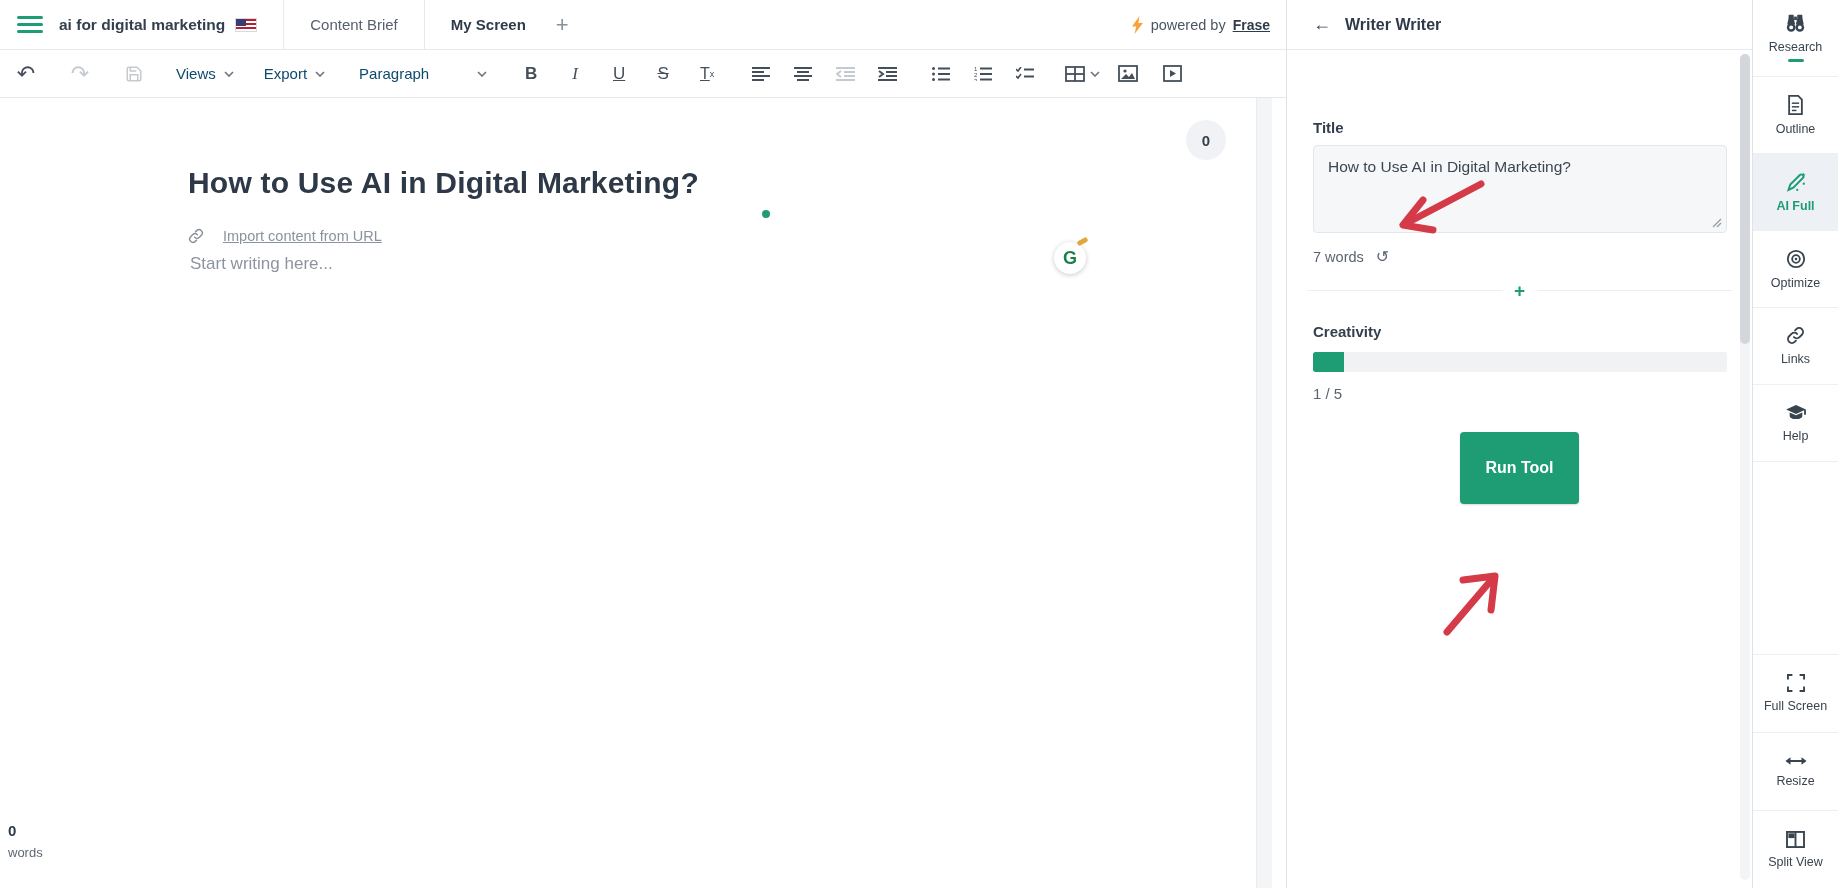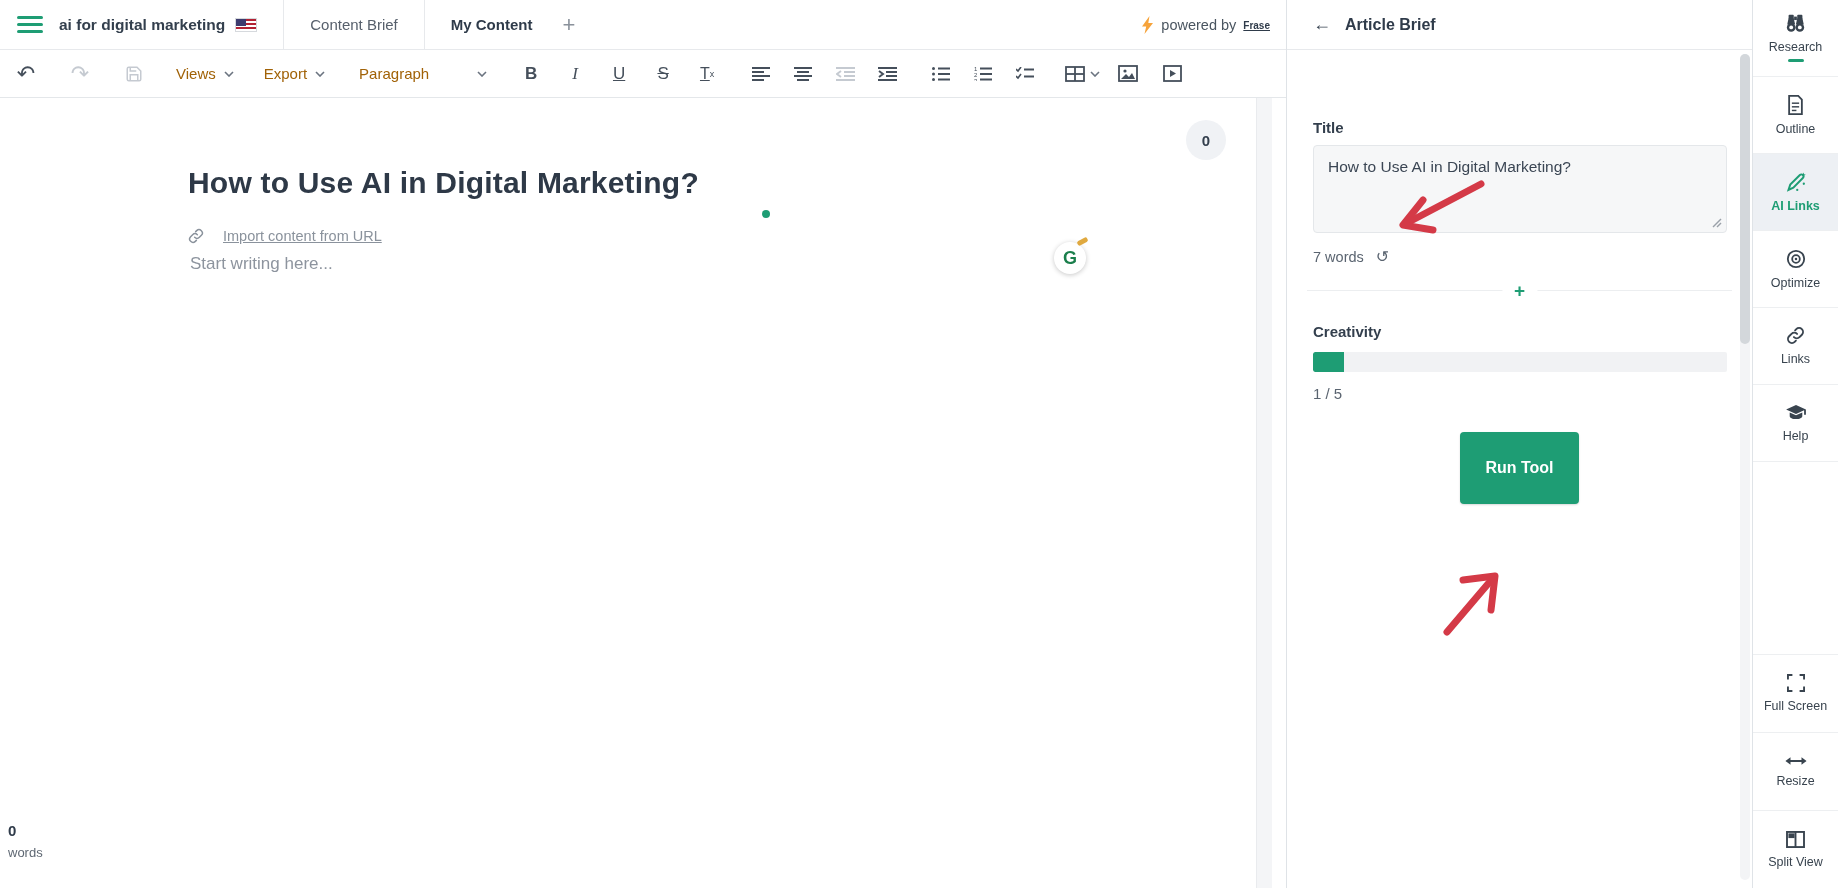--- a/index.html
+++ b/index.html
@@ -19,30 +19,30 @@
   .flag { width:22px; height:14px; margin-left:10px; position:relative; flex:none;
     background:repeating-linear-gradient(180deg,#b22234 0 2px,#fff 2px 4px);
     border:1px solid #d6d9dd; }
   .flag .canton { position:absolute; left:0; top:0; width:10px; height:7px; background:#3c3b6e; }
   .tab-sep { width:1px; height:50px; background:#e7e9ec; margin-left:26px; }
   .tab { margin-left:26px; font-size:15px; color:#57606c; cursor:pointer; white-space:nowrap; }
   .tab.active { font-weight:700; color:#2f3b4a; }
   .new-tab { margin-left:30px; font-size:22px; color:#8a919b; cursor:pointer; line-height:1; }
   .powered { position:absolute; right:16px; top:0; height:50px; display:flex; align-items:center; gap:7px; }
   .powered .txt { font-size:14.5px; color:#4a5560; }
-  .powered .brand { font-size:10px; font-weight:700; color:#2f3b4a; text-decoration:underline; cursor:pointer; }
+  .powered .brand { font-size:14px; font-weight:700; color:#2f3b4a; text-decoration:underline; cursor:pointer; }
 
   .toolbar { position:absolute; left:0; top:50px; width:1286px; height:48px;
     border-bottom:1px solid #e4e7ea; display:flex; align-items:center; background:#fff; }
   .tbtn { height:34px; min-width:32px; display:flex; align-items:center; justify-content:center;
     color:#454f5b; cursor:pointer; border-radius:3px; font-size:17px; }
   .tbtn.disabled { color:#c5cad1; cursor:default; }
   .tbtn svg { display:block; }
   .glyph { font-size:22px; line-height:1; }
-  .dd { display:flex; align-items:center; gap:8px; font-size:15px; color:#a16207; cursor:pointer; }
+  .dd { display:flex; align-items:center; gap:8px; font-size:15px; color:#0c4a6e; cursor:pointer; }
   .chev { display:block; }
   .fmt { font-size:17px; font-weight:400; width:30px; }
   .fmt.b { font-weight:700; }
   .fmt.i { font-style:italic; font-family:"Liberation Serif",serif; }
   .fmt.u { text-decoration:underline; }
   .fmt.s { text-decoration:line-through; }
   .clearfmt { font-size:16px; }
   .clearfmt sub { font-size:9px; }
 
   .editor { position:absolute; left:0; top:98px; width:1256px; height:790px; background:#fff; }
@@ -142,21 +142,21 @@
           <span></span>
           <span></span>
       </div>
       <div class="doc-title">ai for digital marketing</div>
       <div class="flag">
           <div class="canton"></div>
         </div>
       <div class="tab-sep"></div>
       <div class="tab">Content Brief</div>
       <div class="tab-sep"></div>
-      <div class="tab active">My Content</div>
+      <div class="tab active">My Screen</div>
       <div class="new-tab">+</div>
       <div class="powered">
         <svg width="13" height="18" viewBox="0 0 13 18">
           <path d="M8.5 0 L1 10.5 h4.2 L3.5 18 L12 7 H7.3 Z" fill="#f6a33b"></path>
         </svg>
         <span class="txt">powered by</span>
         <span class="brand">Frase</span>
       </div>
     </div>
 
@@ -332,21 +332,21 @@
 
     <div class="statusbar">
       <div class="count">0</div>
       <div class="lbl">words</div>
     </div>
   </div>
 
   <div class="panel">
     <div class="panel-header">
       <span class="back-arrow">←</span>
-      <span class="panel-title">Article Brief</span>
+      <span class="panel-title">Writer Writer</span>
     </div>
     <div class="panel-body">
 
       <div class="field-label">Title</div>
       <div class="ta-wrap">
         <textarea class="title-textarea" style="">How to Use AI in Digital Marketing?</textarea>
         <svg class="ta-grip" width="11" height="11" viewBox="0 0 11 11">
           <g stroke="#9aa1a9" stroke-width="1.4">
               <line x1="2" y1="10" x2="10" y2="2"></line>
               <line x1="6" y1="10" x2="10" y2="6"></line>
@@ -427,21 +427,21 @@
       <svg width="21" height="20" viewBox="0 0 24 22">
         <g stroke="#1e9d74" stroke-width="2.2" fill="none" stroke-linecap="round">
           <path d="M4 20 L6 14 L17 3 a2.4 2.4 0 0 1 3.4 3.4 L9.5 17.5 L4 20z"></path>
         </g>
         <g fill="#1e9d74">
             <circle cx="21.5" cy="13" r="1.3"></circle>
             <circle cx="14" cy="20" r="1.3"></circle>
             <path d="M21 0 l.8 2 2 .8 -2 .8 -.8 2 -.8 -2 -2 -.8 2 -.8z"></path>
           </g>
       </svg>
-      <span class="lbl">AI Links</span>
+      <span class="lbl">AI Full</span>
     </div>
 
     <div class="side-item">
       <svg width="20" height="20" viewBox="0 0 22 22">
         <g stroke="#39444f" stroke-width="2" fill="none">
             <circle cx="11" cy="11" r="9"></circle>
             <circle cx="11" cy="11" r="4.2"></circle>
           </g>
         <circle cx="11" cy="11" r="1.4" fill="#39444f"></circle>
       </svg>

